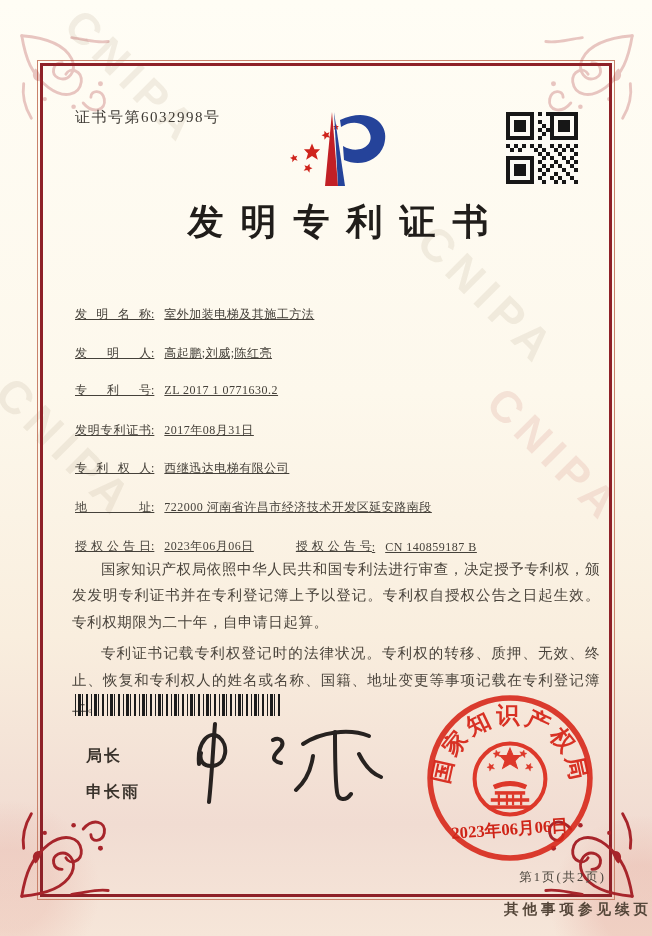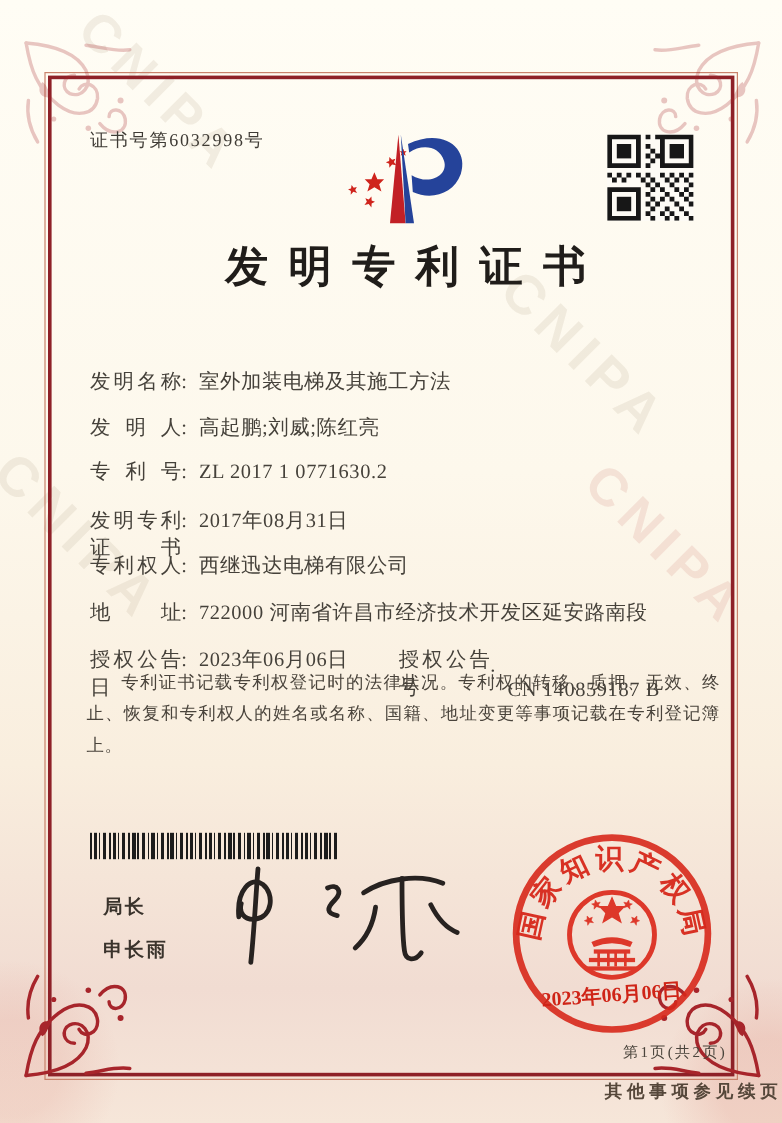--- a/index.html
+++ b/index.html
@@ -15,25 +15,25 @@
   .wm.pink{color:rgba(222,170,158,.28);}
   #frame{position:absolute;left:40px;top:63px;width:566px;height:828px;
       border:3px solid #8e2128;outline:1px solid #c9826b;outline-offset:2px;}
   .corner{position:absolute;width:96px;height:96px;}
   #cert-no{position:absolute;left:75px;top:108px;font-size:15px;color:#3f3b35;letter-spacing:1.5px;}
   #logo{position:absolute;left:282px;top:100px;}
   #qr{position:absolute;left:506px;top:112px;width:72px;height:72px;background:#fdfbf5;}
   #title{position:absolute;left:40px;top:198px;width:572px;text-align:center;
       font-size:36px;font-weight:bold;color:#201d1a;letter-spacing:17px;text-indent:17px;padding-left:12px;}
   #fields{position:absolute;left:75px;top:277px;width:530px;}
-  .frow{display:flex;align-items:baseline;height:38.6px;font-size:17px;color:#45413a;}
+  .frow{display:flex;align-items:baseline;height:38.6px;font-size:12px;color:#45413a;text-decoration:underline;}
   .flabel{display:inline-block;width:76px;text-align:justify;text-align-last:justify;flex:none;}
   .colon{margin-right:10px;}
   .fvalue{letter-spacing:.5px;margin-top:29px;}
-  .grp2{margin-left:42px;display:flex;align-items:center;}
+  .grp2{margin-left:42px;display:flex;align-items:flex-end;}
   #paras{position:absolute;left:72px;top:556px;width:528px;font-size:14.5px;line-height:1.82;
       color:#4a443c;text-align:justify;letter-spacing:.6px;}
   #paras p{margin:0 0 5px 0;text-indent:2em;}
   #barcode{position:absolute;left:75px;top:694px;width:208px;height:22px;
       background:repeating-linear-gradient(90deg,
         #1c1c1c 0 1.5px,transparent 1.5px 3px,
         #1c1c1c 3px 6px,transparent 6px 7.5px,
         #1c1c1c 7.5px 8.5px,transparent 8.5px 11px,
         #1c1c1c 11px 13.5px,transparent 13.5px 16px);}
   #issuer-title{position:absolute;left:86px;top:746px;font-family:Liberation Sans, sans-serif;
@@ -164,20 +164,21 @@
       <span class="fvalue">2023年06月06日</span>
       <span class="grp2">
         <span class="flabel">授权公告号</span>
           <span class="colon">:</span>
         <span class="fvalue">CN 140859187 B</span>
       </span>
     </div>
   </div>
 
   <div id="paras">
+    <p>国家知识产权局依照中华人民共和国专利法进行审查，决定授予专利权，颁发发明专利证书并在专利登记簿上予以登记。专利权自授权公告之日起生效。专利权期限为二十年，自申请日起算。</p>
     <p>专利证书记载专利权登记时的法律状况。专利权的转移、质押、无效、终止、恢复和专利权人的姓名或名称、国籍、地址变更等事项记载在专利登记簿上。</p>
   </div>
 
   <div id="barcode"></div>
 
   <div id="issuer-title">局长</div>
   <div id="issuer-name">申长雨</div>
 
   <svg id="signature" width="200" height="100" viewBox="0 0 200 100">
     <g fill="none" stroke="#272220" stroke-width="4" stroke-linecap="round">

